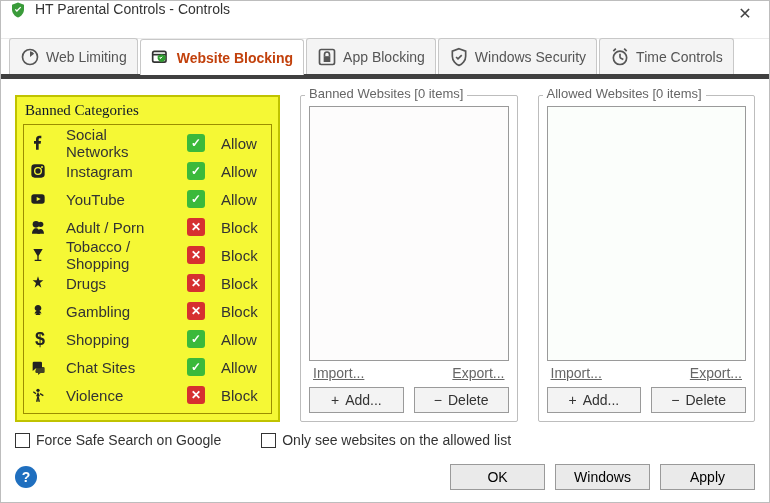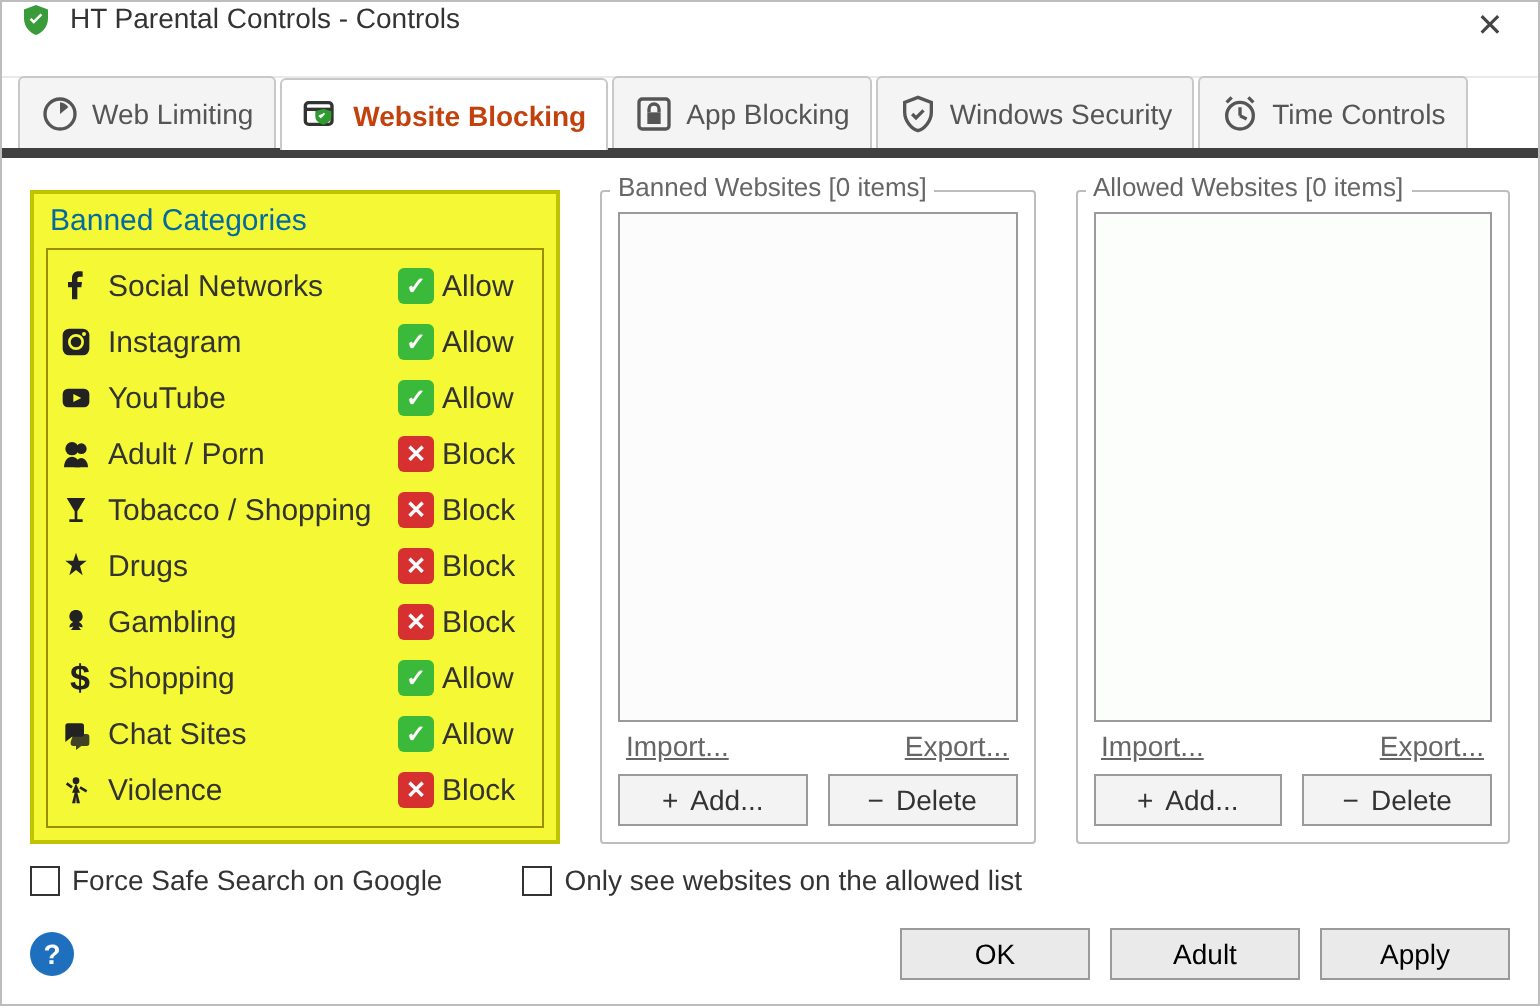--- a/index.html
+++ b/index.html
@@ -29,23 +29,23 @@
   }
   .tab.active { background: #fff; position: relative; top: 1px; font-weight: 600; color: #c2410c; }
   .tab-icon { width: 20px; height: 20px; display:flex; align-items:center; justify-content:center; }
   .content { flex: 1; padding: 10px 14px 6px 14px; display: flex; flex-direction: column; }
   .columns { display: flex; gap: 20px; flex: 1; min-height: 0; }
   .col-left { width: 265px; }
   .col-mid, .col-right { flex: 1; display:flex; flex-direction:column; }
   .grpbox { position: relative; padding: 10px 8px 8px 8px; border: 1px solid #bdbdbd; border-radius: 2px; margin-top: 6px; }
   .grpbox-title { position: absolute; top: -10px; left: 4px; background: #fff; padding: 0 4px; font-size: 13px; color: #666; }
   .banned-cats { background: #f5f835; border: 2px solid #c0c300; padding: 2px; position: relative; margin-top: 6px;}
-  .banned-cats .title { color: #0369a1; font-size: 15px; padding: 3px 6px 5px 6px; }
+  .banned-cats .title { color: #0f172a; font-size: 15px; padding: 3px 6px 5px 6px; font-family: Liberation Serif, serif; }
   .banned-cats .inner { background: #f5f835; border: 1px solid #9b8e00; margin: 0 4px 4px 4px; padding: 4px 6px; }
-  .cat-row { display:flex; align-items:center; height: 28px; gap:4px; cursor: pointer;}
+  .cat-row { display:flex; align-items:center; height: 28px; gap:16px; cursor: pointer;}
   .cat-icon { width: 20px; text-align:center; font-size: 16px; color:#222;}
   .cat-name { flex:1; font-size:15px; color:#333; }
   .stat-icon { width:18px; height:18px; border-radius:3px; display:flex; align-items:center; justify-content:center; font-size:12px; font-weight:bold; }
   .stat-icon.allow { background:#3bb93b; color:#fff; }
   .stat-icon.block { background:#d63030; color:#fff; }
   .stat-text { width: 44px; font-size:15px; color:#333;}
   .listbox { flex:1; border:1px solid #9a9a9a; background:#fdfcfc; margin-bottom:4px; }
   .col-right .listbox { background:#fbfefb; }
   .links { display:flex; justify-content:space-between; color:#666; font-size:14px; padding: 0 4px; text-decoration: underline; }
   .links span { cursor:pointer; }
@@ -297,17 +297,17 @@
         <span class="chk"></span>
         <span>Only see websites on the allowed list</span>
       </div>
     </div>
   </div>
 
   <div class="bottom">
     <span class="help-icon">?</span>
     <span class="spacer"></span>
     <button class="mainbtn">OK</button>
-    <button class="mainbtn">Adult</button>
+    <button class="mainbtn">Windows</button>
     <button class="mainbtn">Apply</button>
   </div>
 
 </div>
 
 </body></html>

